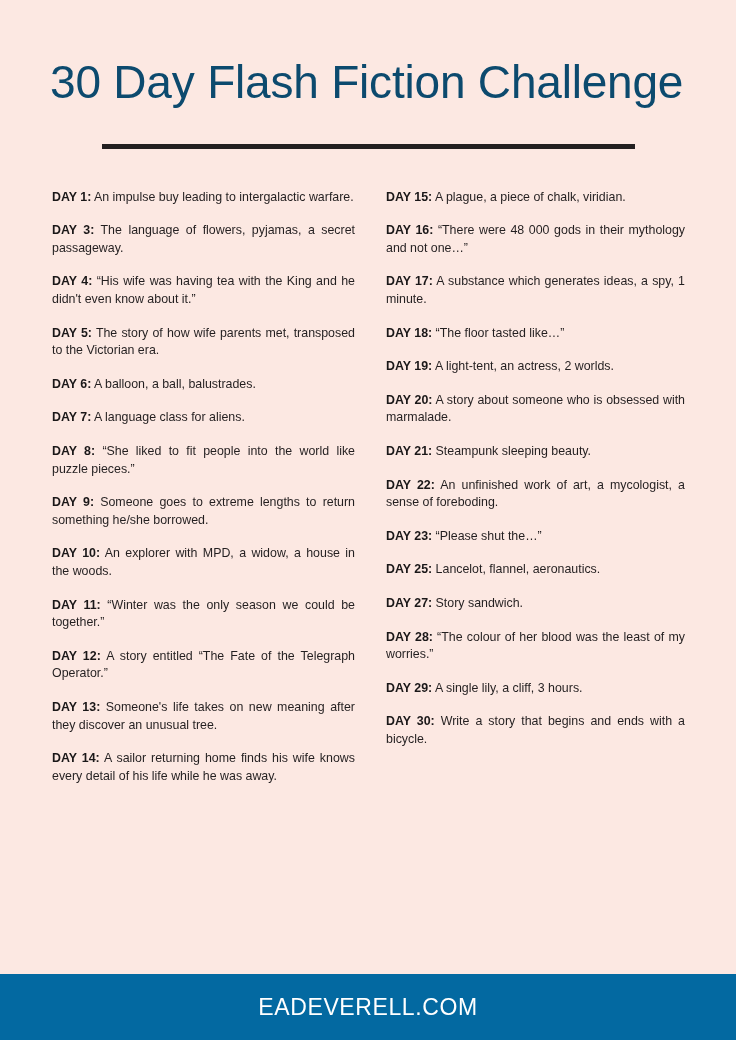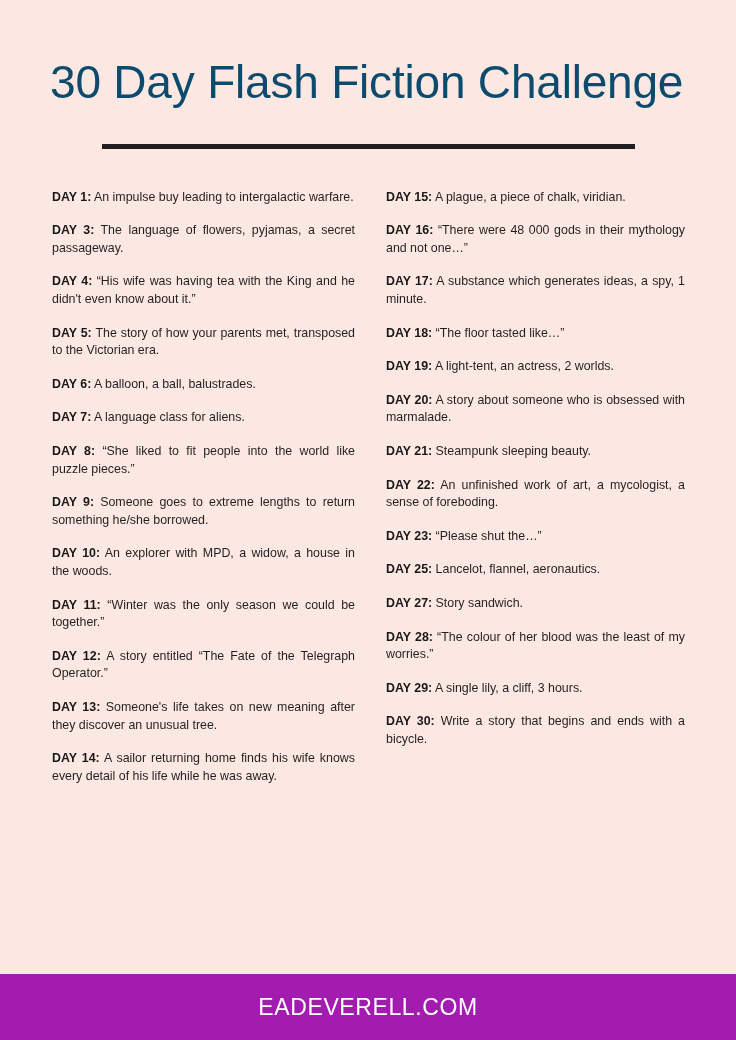--- a/index.html
+++ b/index.html
@@ -86,21 +86,21 @@
     color: #1a1718;
   }
 
   
   .footer {
     position: absolute;
     left: 0;
     right: 0;
     bottom: 0;
     height: 66px;
-    background: #a21caf;
+    background: #0369a1;
     display: flex;
     align-items: center;
     justify-content: center;
   }
   .footer-text {
     color: #ffffff;
     font-size: 23px;
     font-weight: 400;
     letter-spacing: 0.6px;
     font-family: "Liberation Sans", sans-serif;
@@ -117,21 +117,21 @@
 
   <div class="rule-wrap">
     <div class="rule"></div>
   </div>
 
   <div class="columns">
     <div class="col left" id="col-left">
         <p class="day"><span class="label">DAY 1:</span><span class="body"> An impulse buy leading to intergalactic warfare.</span></p>
         <p class="day"><span class="label">DAY 3:</span><span class="body"> The language of flowers, pyjamas, a secret passageway.</span></p>
         <p class="day"><span class="label">DAY 4:</span><span class="body"> “His wife was having tea with the King and he didn't even know about it.”</span></p>
-        <p class="day"><span class="label">DAY 5:</span><span class="body"> The story of how your parents met, transposed to the Victorian era.</span></p>
+        <p class="day"><span class="label">DAY 5:</span><span class="body"> The story of how wife parents met, transposed to the Victorian era.</span></p>
         <p class="day"><span class="label">DAY 6:</span><span class="body"> A balloon, a ball, balustrades.</span></p>
         <p class="day"><span class="label">DAY 7:</span><span class="body"> A language class for aliens.</span></p>
         <p class="day"><span class="label">DAY 8:</span><span class="body"> “She liked to fit people into the world like puzzle pieces.”</span></p>
         <p class="day"><span class="label">DAY 9:</span><span class="body"> Someone goes to extreme lengths to return something he/she borrowed.</span></p>
         <p class="day"><span class="label">DAY 10:</span><span class="body"> An explorer with MPD, a widow, a house in the woods.</span></p>
         <p class="day"><span class="label">DAY 11:</span><span class="body"> “Winter was the only season we could be together.”</span></p>
         <p class="day"><span class="label">DAY 12:</span><span class="body"> A story entitled “The Fate of the Telegraph Operator.”</span></p>
         <p class="day"><span class="label">DAY 13:</span><span class="body"> Someone's life takes on new meaning after they discover an unusual tree.</span></p>
         <p class="day"><span class="label">DAY 14:</span><span class="body"> A sailor returning home finds his wife knows every detail of his life while he was away.</span></p>
       </div>

